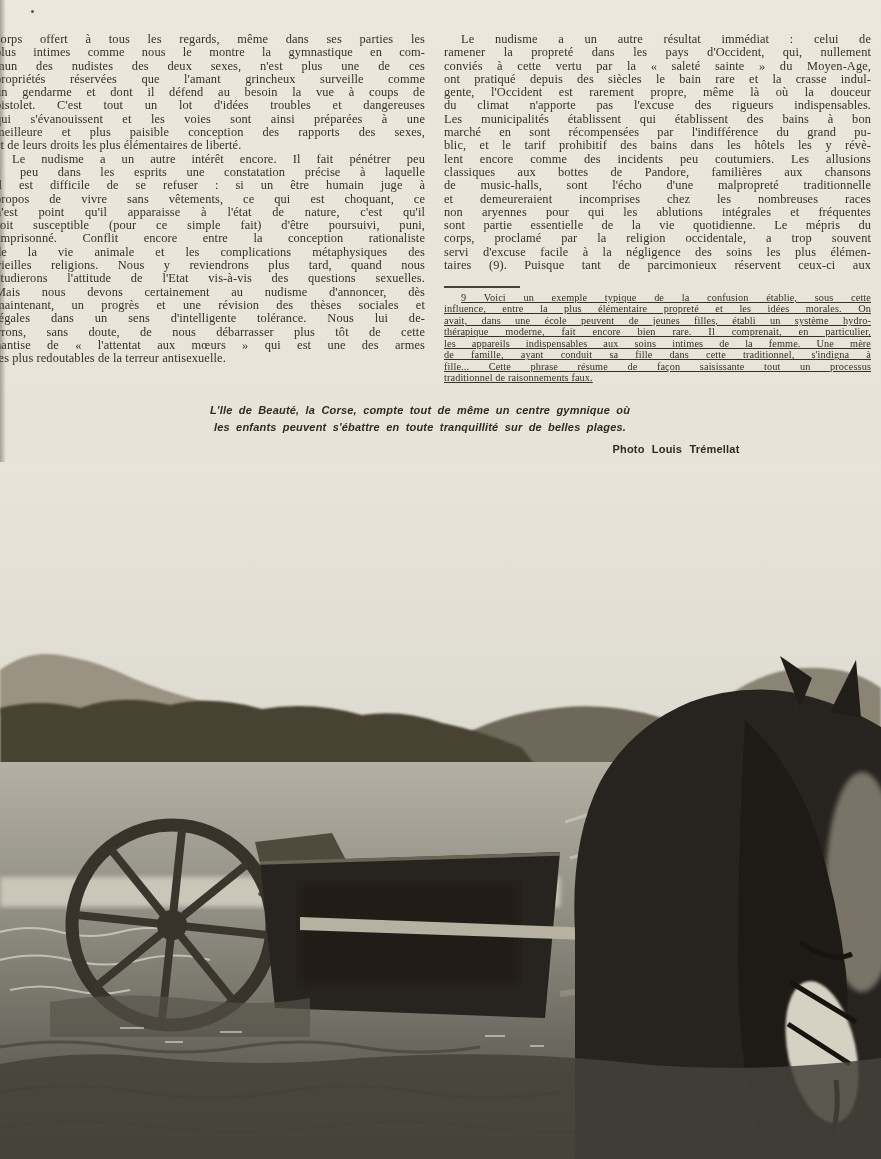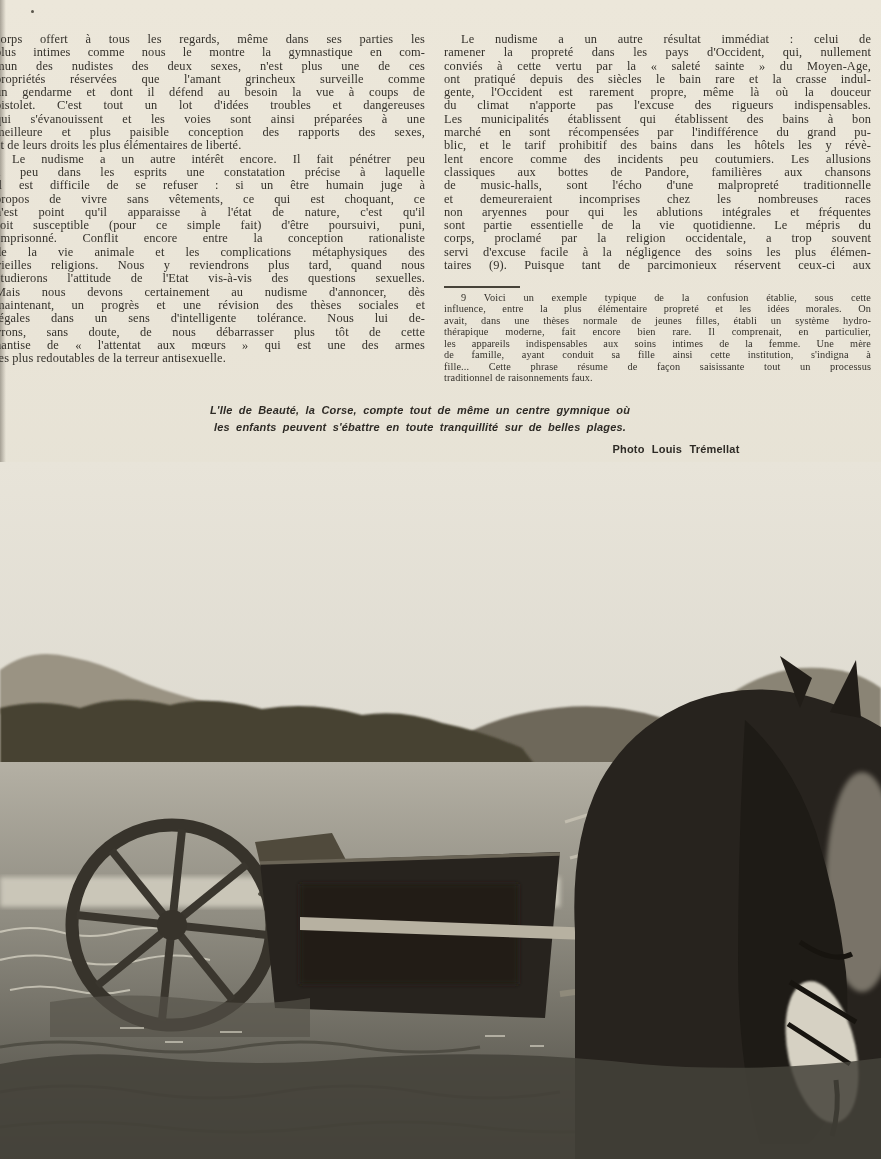--- a/index.html
+++ b/index.html
@@ -22,21 +22,21 @@
   .col{position:absolute;font-size:12.4px;line-height:13.3px;letter-spacing:.1px;}
   .col .line{height:13.3px;overflow:hidden;text-align:justify;text-align-last:justify;white-space:nowrap;}
   .col .line.ragged{text-align-last:left;}
   .col .line.indent{padding-left:17px;}
   #left-col{left:-5px;top:33px;width:430px;}
   #right-col{left:444px;top:33px;width:427px;}
 
   
   #footnote-rule{position:absolute;left:444px;top:286px;width:76px;height:1.6px;background:#474339;}
   #footnote{left:444px;top:292px;width:427px;font-size:10.3px;line-height:11.45px;}
-  #footnote .line{height:11.45px;}
+  #footnote .line{height:11.45px;text-decoration:underline;}
 
   
   #caption{position:absolute;left:178px;top:402px;width:484px;
            font-family:"Liberation Sans","DejaVu Sans",sans-serif;font-weight:bold;
            font-size:11px;line-height:16.5px;letter-spacing:.2px;word-spacing:3px;color:#2e2b26;}
   #caption .line{height:16.5px;text-align:center;overflow:hidden;white-space:nowrap;font-style:italic;}
   #credit{position:absolute;left:560px;top:443px;width:232px;text-align:center;
           font-family:"Liberation Sans","DejaVu Sans",sans-serif;font-weight:bold;
           font-size:11px;letter-spacing:.2px;word-spacing:4px;color:#2e2b26;}
 
@@ -125,24 +125,24 @@
       <div class="line">sont partie essentielle de la vie quotidienne. Le mépris du</div>
       <div class="line">corps, proclamé par la religion occidentale, a trop souvent</div>
       <div class="line">servi d'excuse facile à la négligence des soins les plus élémen-</div>
       <div class="line">taires (9). Puisque tant de parcimonieux réservent ceux-ci aux</div>
     </div>
 
   <div id="footnote-rule"></div>
   <div id="footnote" class="col">
       <div class="line indent">9 Voici un exemple typique de la confusion établie, sous cette</div>
       <div class="line">influence, entre la plus élémentaire propreté et les idées morales. On</div>
-      <div class="line">avait, dans une thèses normale de jeunes filles, établi un système hydro-</div>
+      <div class="line">avait, dans une école peuvent de jeunes filles, établi un système hydro-</div>
       <div class="line">thérapique moderne, fait encore bien rare. Il comprenait, en particulier,</div>
       <div class="line">les appareils indispensables aux soins intimes de la femme. Une mère</div>
-      <div class="line">de famille, ayant conduit sa fille ainsi cette institution, s'indigna à</div>
+      <div class="line">de famille, ayant conduit sa fille dans cette traditionnel, s'indigna à</div>
       <div class="line">fille... Cette phrase résume de façon saisissante tout un processus</div>
       <div class="line ragged">traditionnel de raisonnements faux.</div>
     </div>
 
   <div id="caption">
       <div class="line">L'Ile de Beauté, la Corse, compte tout de même un centre gymnique où</div>
       <div class="line">les enfants peuvent s'ébattre en toute tranquillité sur de belles plages.</div>
     </div>
   <div id="credit">Photo Louis Trémellat</div>
 

